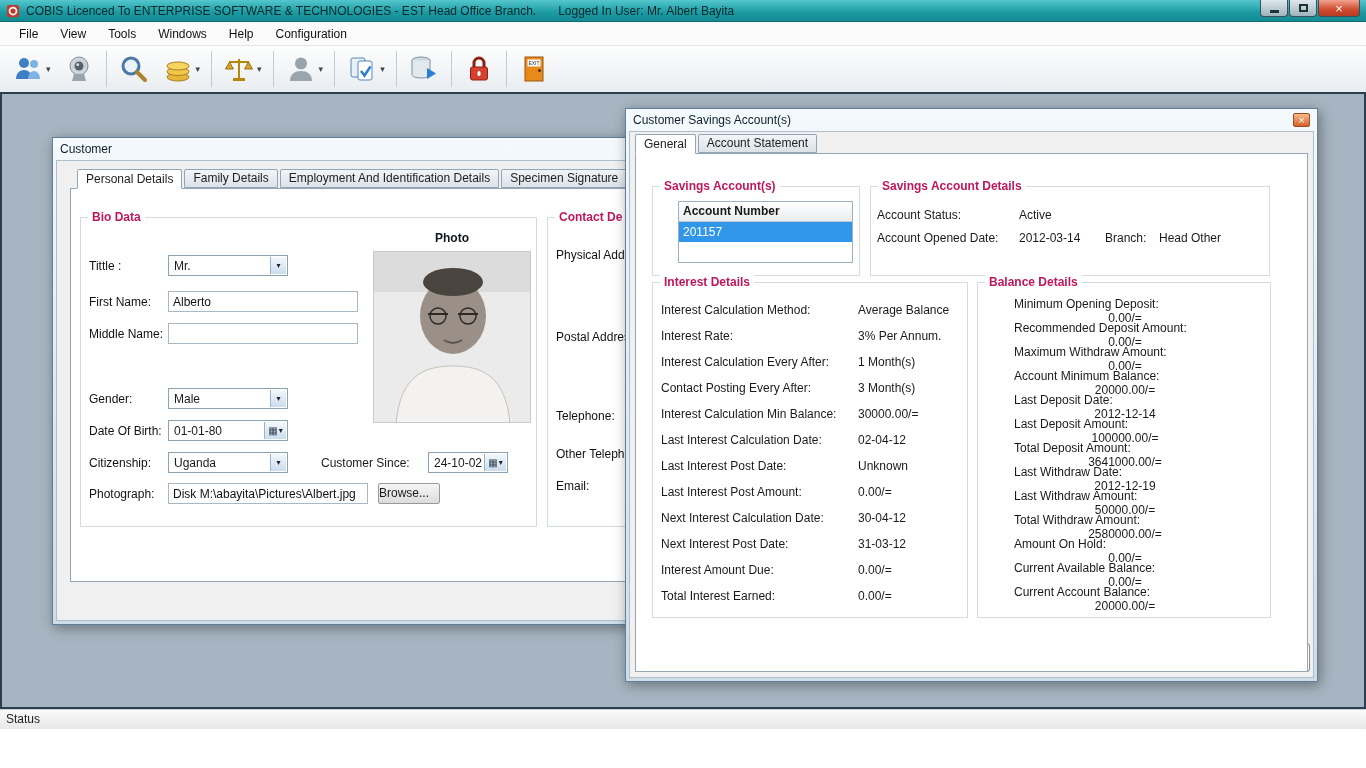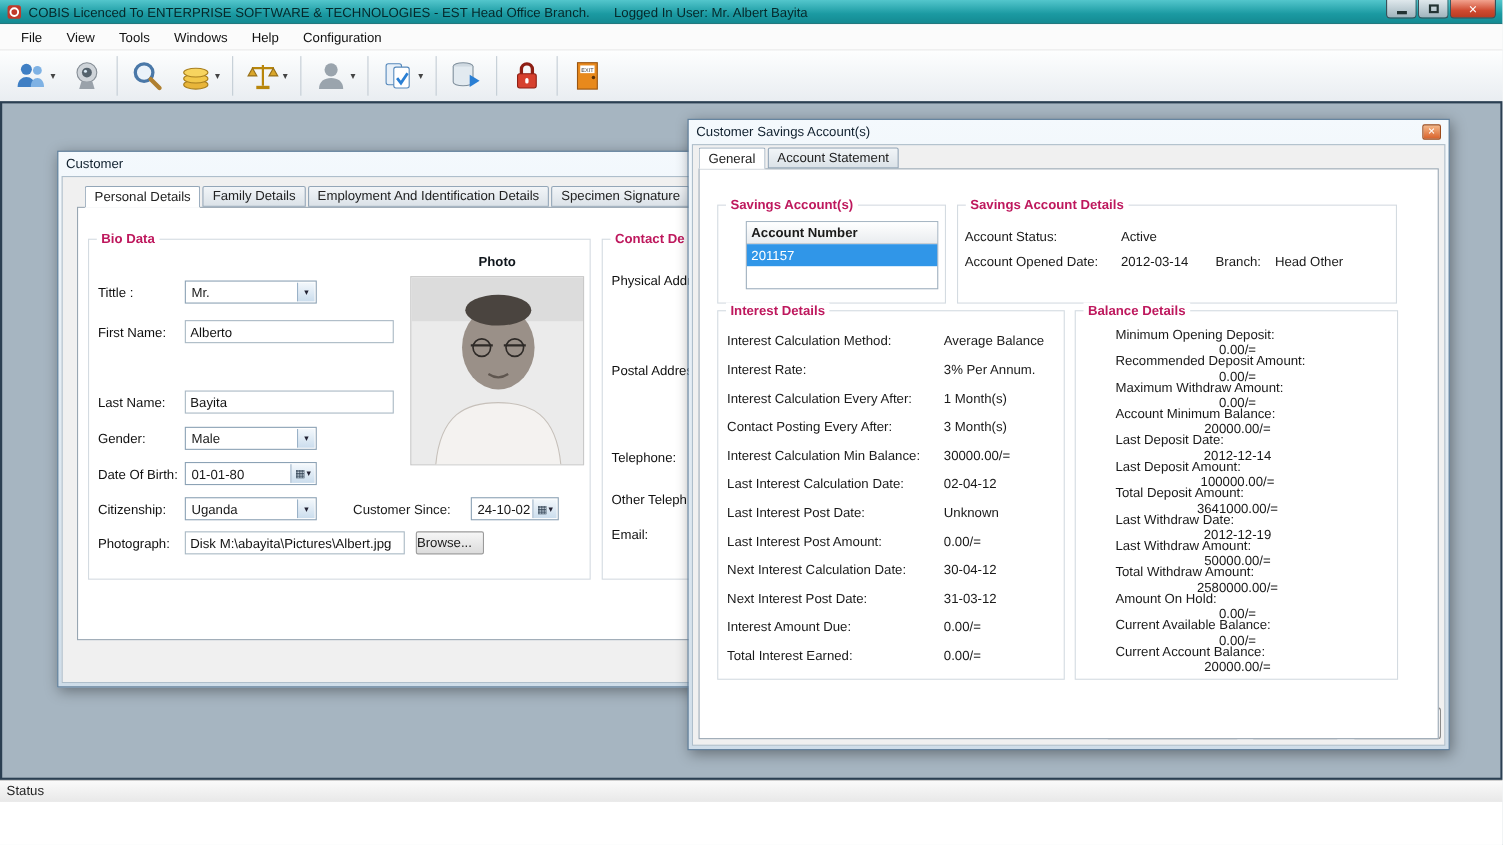--- a/index.html
+++ b/index.html
@@ -260,25 +260,25 @@
               <span>Mr.</span>
               <span class="combo-btn">▾</span>
             </div>
           </div>
 
           <div class="frow" style="top:73px;">
             <span class="flabel">First Name:</span>
             <input class="tinput" style="width: 190px;" value="Alberto">
           </div>
 
-
-          <div class="frow" style="top:137px;">
-            <span class="flabel">Last Name:</span>
-            <input class="tinput" style="width: 190px;" value="Bayita">
-          </div>
+          <div class="frow" style="top:105px;">
+            <span class="flabel">Middle Name:</span>
+            <input class="tinput" style="width: 190px;" value="">
+          </div>
+
 
           <div class="frow" style="top:170px;">
             <span class="flabel">Gender:</span>
             <div class="combo" style="width:120px;">
               <span>Male</span>
               <span class="combo-btn">▾</span>
             </div>
           </div>
 
           <div class="frow" style="top:202px;">

